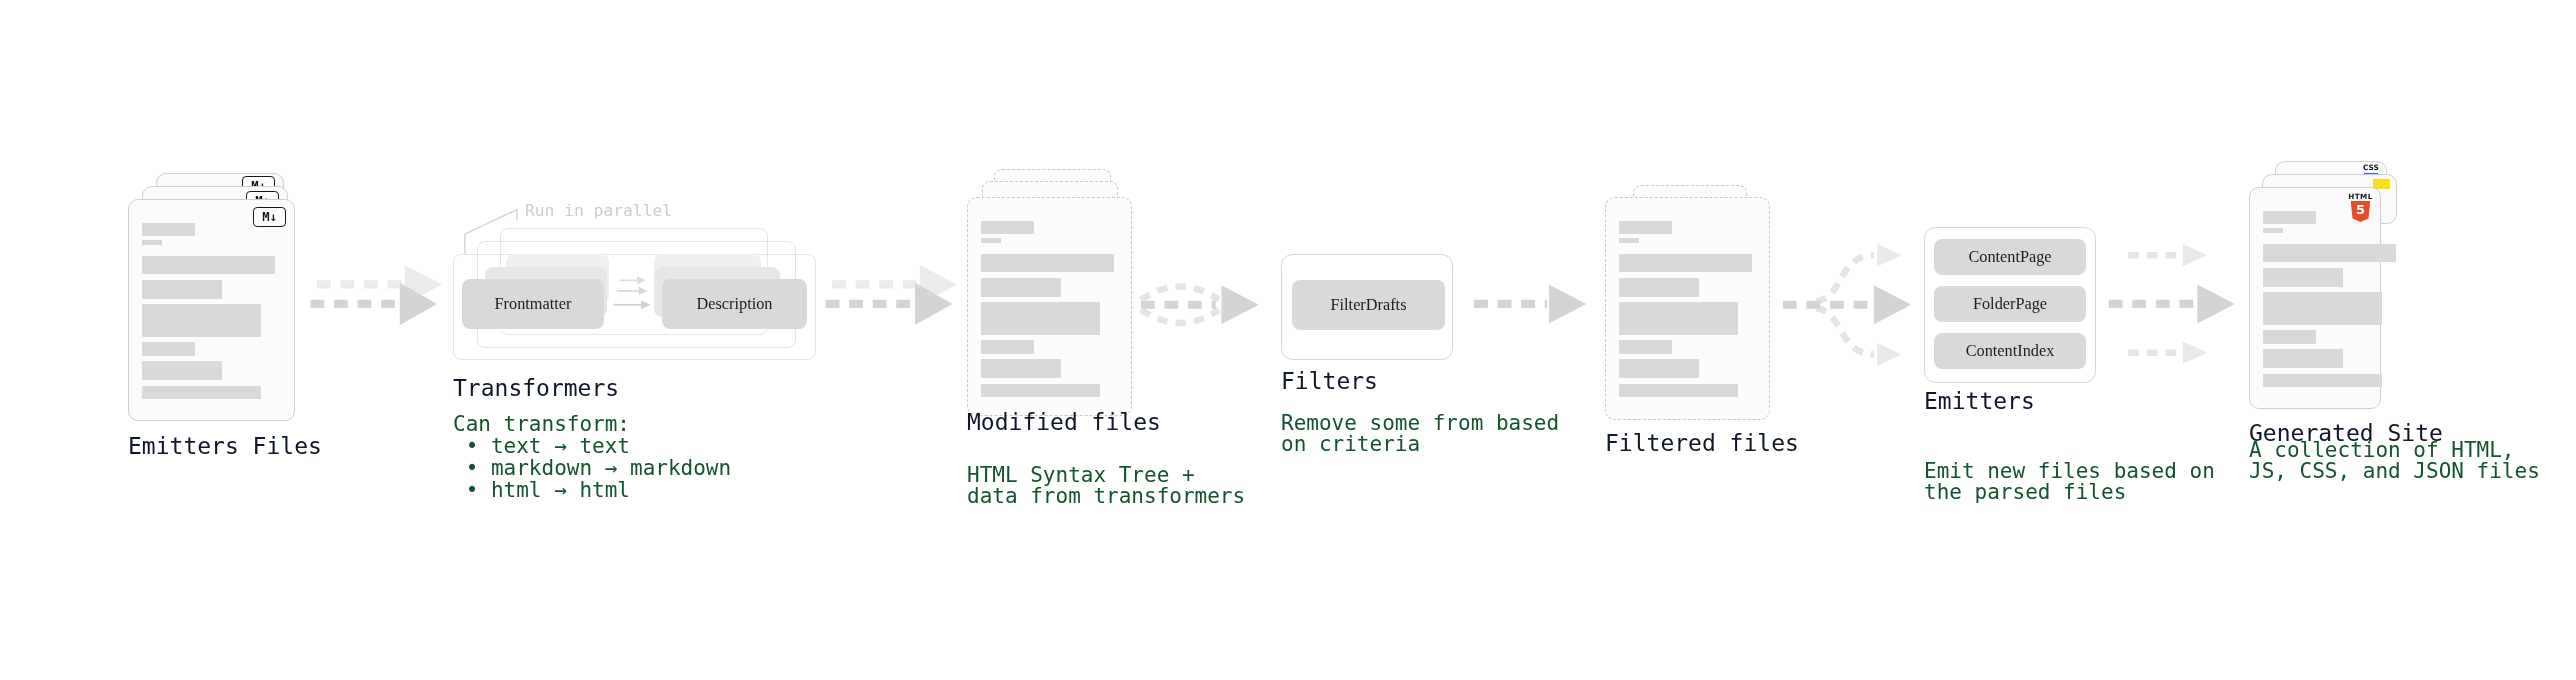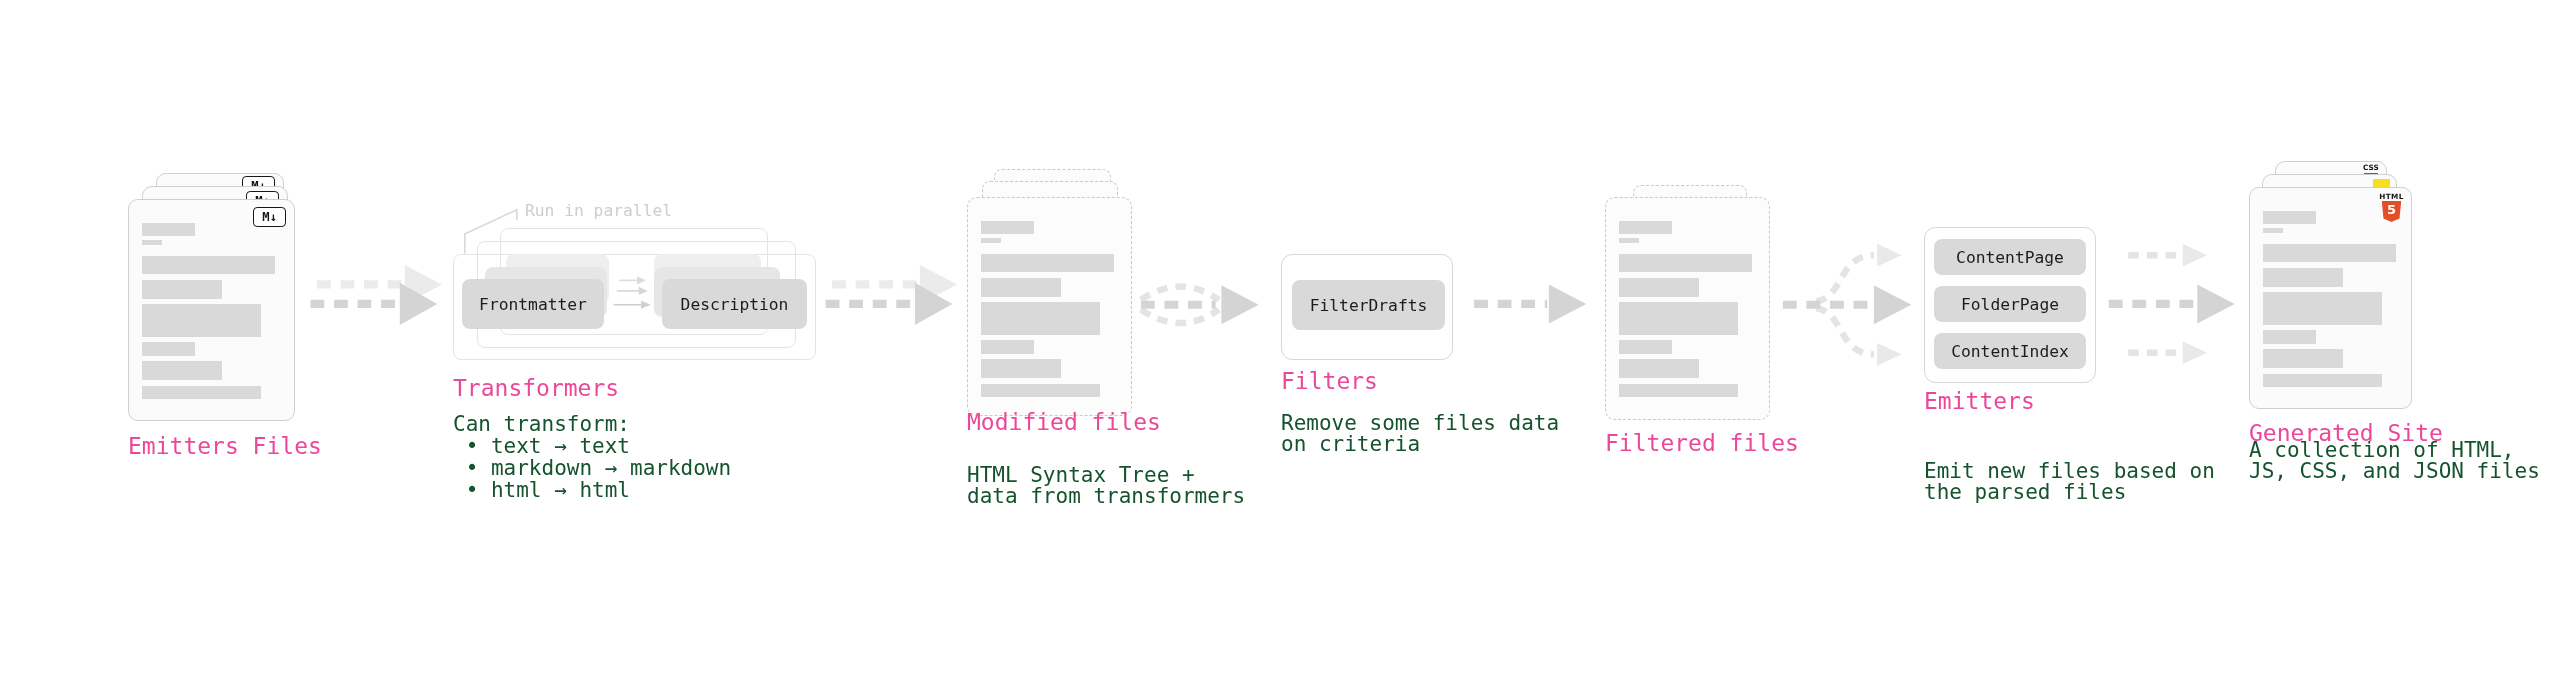--- a/index.html
+++ b/index.html
@@ -18,25 +18,25 @@
   .doc-bars{position:absolute;left:13px;top:23px;right:6.5px;bottom:6.5px;}
   .bar{position:absolute;left:0;background:#d9d9d9;}
   
   .mdicon{position:absolute;width:32.5px;height:19.5px;border:1.6px solid #161616;border-radius:4.1px;background:#ffffff;
     display:flex;align-items:center;justify-content:center;font-weight:bold;font-size:12.2px;color:#161616;box-sizing:border-box;}
   
   .box{position:absolute;background:#ffffff;border:1.6px solid #d6d6d6;border-radius:11.4px;box-sizing:border-box;}
   .frame{position:absolute;background:transparent;border:1.6px solid #e4e4e4;border-radius:8.1px;box-sizing:border-box;}
   
   .pill{position:absolute;background:#d9d9d9;border-radius:8.1px;display:flex;align-items:center;justify-content:center;
-    font-size:16.3px;color:#1c1c1c;}
+    font-size:16.3px;color:#1c1c1c;font-family:Liberation Serif, serif;}
   .pill.ghost1{background:#e6e6e6;}
   .pill.ghost2{background:#efefef;}
   
-  .stage-title{position:absolute;font-size:23px;color:#ec4899;white-space:pre;}
+  .stage-title{position:absolute;font-size:23px;color:#0f172a;white-space:pre;}
   .stage-desc{position:absolute;font-size:21px;line-height:21px;color:#14532d;}
   .stage-desc>div{white-space:pre;}
   .stage-desc.bullets{line-height:22px;}
   .annotation{position:absolute;font-size:16.3px;color:#cdcdcd;white-space:pre;}
   
   .html5{position:absolute;width:21px;display:flex;flex-direction:column;align-items:center;}
   .html5 .txt{font-size:7.3px;font-weight:800;line-height:7.3px;color:#161616;font-family:"DejaVu Sans","Liberation Sans",sans-serif;letter-spacing:0.4px;}
   .html5 .shield{width:19.5px;height:21px;margin-top:0.8px;background:#e44d26;
     clip-path:polygon(0 0,100% 0,91% 84%,50% 100%,9% 84%);
     display:flex;justify-content:center;}
@@ -135,21 +135,21 @@
       <div>HTML Syntax Tree +</div>
       <div>data from transformers</div>
     </div>
   </div>
 
   <div>
     <div class="box" style="left:1281px;top:254px;width:172px;height:106px;"></div>
     <div class="pill" style="left:1292px;top:280px;width:153px;height:50px;">FilterDrafts</div>
     <div class="stage-title" style="left:1281px;top:368px;">Filters</div>
     <div class="stage-desc" style="left:1281px;top:413px;">
-      <div>Remove some files data</div>
+      <div>Remove some from based</div>
       <div>on criteria</div>
     </div>
   </div>
 
   <div>
     <div class="tab" style="left:1633px;top:185px;width:114px;height:36px;"></div>
     <div class="card dashed" style="left:1605px;top:197px;width:165px;height:223px;">
       <div class="doc-bars">
           <div class="bar" style="top: 0px; width: 53px; height: 13px;"></div>
           <div class="bar" style="top: 17px; width: 19.5px; height: 4.9px;"></div>
@@ -179,21 +179,21 @@
   <div>
     <div class="card" style="left:2275px;top:161px;width:112px;height:50px;">
       <div class="cssbadge" style="right:7.3px;top:3.3px;">
         <div class="txt">CSS</div>
         <div class="ubar"></div>
       </div>
     </div>
     <div class="card" style="left:2262px;top:174px;width:135px;height:50px;">
       <div class="jsbadge" style="right:6.5px;top:4.1px;"></div>
     </div>
-    <div class="card" style="left:2249px;top:187px;width:163px;height:222px;">
+    <div class="card" style="left:2249px;top:187px;width:132px;height:222px;">
       <div class="html5" style="right:9px;top:4.9px;">
         <div class="txt">HTML</div>
         <div class="shield">
             <span>5</span>
           </div>
       </div>
       <div class="doc-bars">
           <div class="bar" style="top: 0px; width: 53px; height: 13px;"></div>
           <div class="bar" style="top: 17px; width: 19.5px; height: 4.9px;"></div>
           <div class="bar" style="top: 32.5px; width: 133px; height: 18.7px;"></div>

